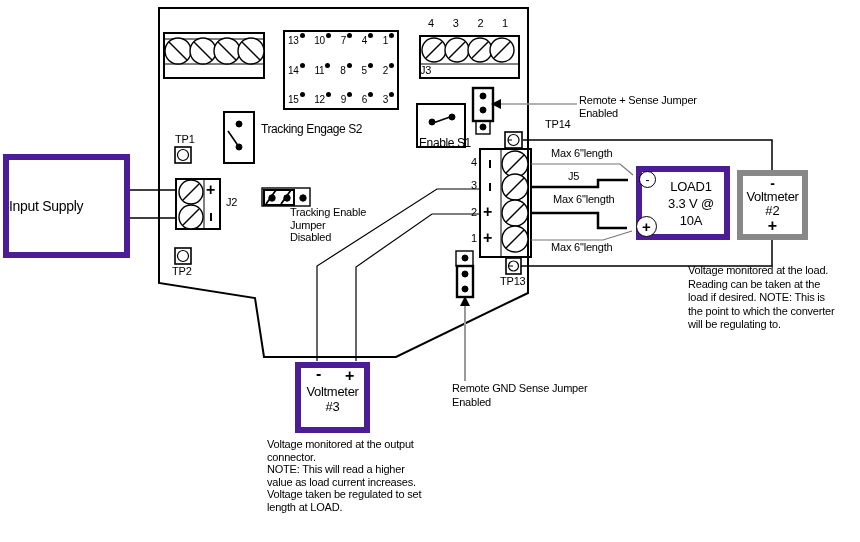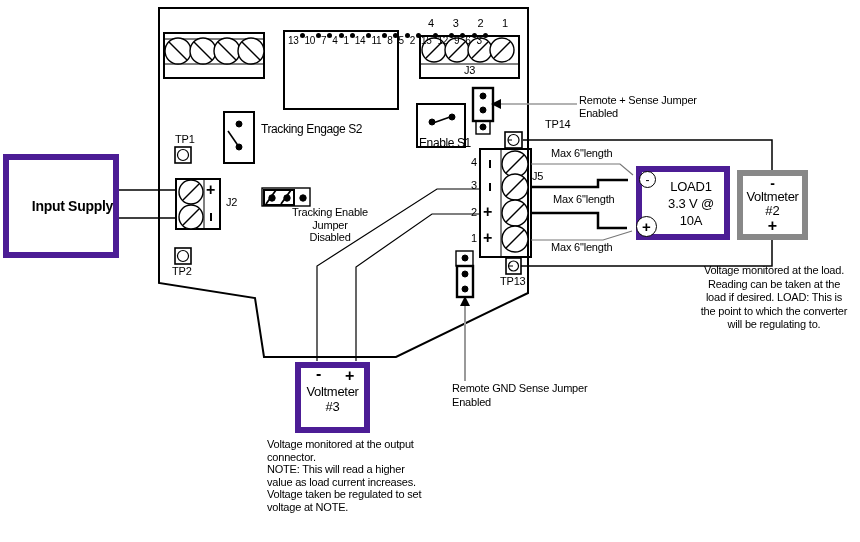--- a/index.html
+++ b/index.html
@@ -2,21 +2,21 @@
 <html><head>
 <meta charset="utf-8">
 <style>
   html,body{margin:0;padding:0;background:#fff;}
   #canvas{position:relative;width:860px;height:542px;background:#fff;overflow:hidden;
           font-family:"Liberation Sans","DejaVu Sans",sans-serif;color:#000;}
   #linework{position:absolute;left:0;top:0;z-index:1;}
   .abs{position:absolute;z-index:2;}
   .lbl{font-size:11px;line-height:13px;letter-spacing:-0.2px;white-space:nowrap;}
   .lbl12{font-size:12px;line-height:14px;letter-spacing:-0.4px;white-space:nowrap;}
-  .ctr{text-align:center;border-radius:6px;}
+  .ctr{border-radius:6px;}
   .box{position:absolute;z-index:2;border:6px solid #4c1d95;background:#fff;box-sizing:border-box;}
   .note{font-size:11px;line-height:12.5px;letter-spacing:-0.2px;}
   .plus{font-weight:bold;font-size:16px;line-height:14px;}
   .pin-num{font-size:10px;letter-spacing:-0.3px;}
   .dot{display:inline-block;width:5px;height:5px;border-radius:50%;background:#000;
        vertical-align:top;margin:-2px 0 0 1px;}
   .pin-cell{display:inline-flex;align-items:flex-start;}
   .hrow{display:flex;justify-content:space-between;}
   .term-circle{position:absolute;z-index:3;border:1.6px solid #000;border-radius:50%;
        background:#fff;display:flex;align-items:center;justify-content:center;
@@ -159,21 +159,21 @@
     <polyline points="523,140 772,140 772,170" fill="none" stroke="#000" stroke-width="1.5"></polyline>
     <polyline points="521,266 772,266 772,240" fill="none" stroke="#000" stroke-width="1.5"></polyline>
     <polyline points="531,187 598,187 598,180 628,180" fill="none" stroke="#000" stroke-width="2.5"></polyline>
     <polyline points="531,213 598,213 598,228 627,228" fill="none" stroke="#000" stroke-width="2.5"></polyline>
     <polyline points="531,164 620,164 633,175" fill="none" stroke="#777" stroke-width="1.2"></polyline>
     <polyline points="531,240 603,240 632,231" fill="none" stroke="#777" stroke-width="1.2"></polyline>
     <polyline points="481,189 437,189 317,266 317,361" fill="none" stroke="#000" stroke-width="1.2"></polyline>
     <polyline points="481,214 432,214 356,267 356,361" fill="none" stroke="#000" stroke-width="1.2"></polyline>
   </svg>
 
-  <div class="box" style="left:3px;top:154px;width:116px;height:104px;display:flex;align-items:center;justify-content:flex-end;font-weight:bold;">
+  <div class="box" style="left:3px;top:154px;width:127px;height:104px;display:flex;align-items:center;justify-content:flex-start;">
     <span style="font-size:14px;letter-spacing:-0.3px;">Input Supply</span>
   </div>
 
   <span class="abs lbl" style="left:175px;top:133px;">TP1</span>
   <span class="abs lbl" style="left:172px;top:265px;">TP2</span>
   <span class="abs lbl" style="left:497px;top:118px;margin-left:48px;">TP14</span>
   <span class="abs lbl" style="left:500px;top:275px;">TP13</span>
 
   <span class="abs lbl12" style="left:261px;top:122px;">Tracking Engage S2</span>
   <span class="abs lbl12" style="left:419px;top:136px;">Enable S1</span>
@@ -182,21 +182,21 @@
   <span class="abs lbl" style="left:226px;top:196px;">J2</span>
 
   <div class="abs hrow" style="left:428px;top:17px;width:80px;">
     <span class="lbl">4</span>
     <span class="lbl">3</span>
     <span class="lbl">2</span>
     <span class="lbl">1</span>
   </div>
   <span class="abs lbl ctr" style="left:420px;top:64px;width:99px;">J3</span>
 
-  <div class="abs" style="left:288px;top:35px;width:106px;height:70px;display:flex;flex-direction:row;justify-content:space-between;">
+  <div class="abs" style="left:288px;top:35px;width:106px;height:70px;display:flex;flex-direction:column;justify-content:space-between;">
     <div class="hrow">
       <span class="pin-cell">
           <span class="pin-num">13</span>
           <i class="dot"></i>
         </span>
       <span class="pin-cell">
           <span class="pin-num">10</span>
           <i class="dot"></i>
         </span>
       <span class="pin-cell">
@@ -255,21 +255,21 @@
           <span class="pin-num">3</span>
           <i class="dot"></i>
         </span>
     </div>
   </div>
 
   <span class="abs lbl" style="left:465px;top:156px;width:12px;text-align:right;">4</span>
   <span class="abs lbl" style="left:465px;top:179px;width:12px;text-align:right;">3</span>
   <span class="abs lbl" style="left:465px;top:206px;width:12px;text-align:right;">2</span>
   <span class="abs lbl" style="left:465px;top:232px;width:12px;text-align:right;">1</span>
-  <span class="abs lbl" style="left:532px;top:170px;">J5</span>
+  <span class="abs lbl" style="left:532px;top:170px;padding-left:36px;">J5</span>
   <span class="abs plus" style="left:483px;top:205px;">+</span>
   <span class="abs plus" style="left:483px;top:231px;">+</span>
 
   <div class="abs note ctr" style="left:246px;top:206px;width:80px;margin-left:44px;">
     <div>Tracking Enable</div>
     <div>Jumper</div>
     <div>Disabled</div>
   </div>
   <div class="abs note" style="left:579px;top:94px;">
     <div>Remote + Sense Jumper</div>
@@ -302,35 +302,35 @@
     <div class="vm-col">
       <span style="font-weight:bold;font-size:14px;line-height:13px;margin-top:1px;">-</span>
       <span style="font-size:13px;line-height:14px;letter-spacing:-0.3px;">Voltmeter</span>
       <span style="font-size:13px;line-height:14px;">#2</span>
       <span style="font-weight:bold;font-size:16px;line-height:16px;">+</span>
     </div>
   </div>
   <div class="abs note ctr" style="left:688px;top:264px;width:172px;line-height:13.5px;">
     <div>Voltage monitored at the load.</div>
     <div>Reading can be taken at the</div>
-    <div>load if desired. LOAD: This is</div>
+    <div>load if desired. NOTE: This is</div>
     <div>the point to which the converter</div>
     <div>will be regulating to.</div>
   </div>
 
   <div class="box" style="left:295px;top:362px;width:75px;height:71px;">
     <span class="abs" style="left:15px;top:-3px;font-weight:bold;font-size:16px;">-</span>
     <span class="abs" style="left:44px;top:-1px;font-weight:bold;font-size:16px;">+</span>
     <div style="text-align:center;margin-top:16px;font-size:13px;line-height:15px;letter-spacing:-0.3px;">
       <div>Voltmeter</div>
       <div>#3</div>
     </div>
   </div>
   <div class="abs note" style="left:267px;top:438px;width:170px;">
     <div>Voltage monitored at the output</div>
     <div>connector.</div>
     <div>NOTE: This will read a higher</div>
     <div>value as load current increases.</div>
     <div>Voltage taken be regulated to set</div>
-    <div>voltage at NOTE.</div>
+    <div>length at LOAD.</div>
   </div>
 
 </div>
 
 </body></html>

